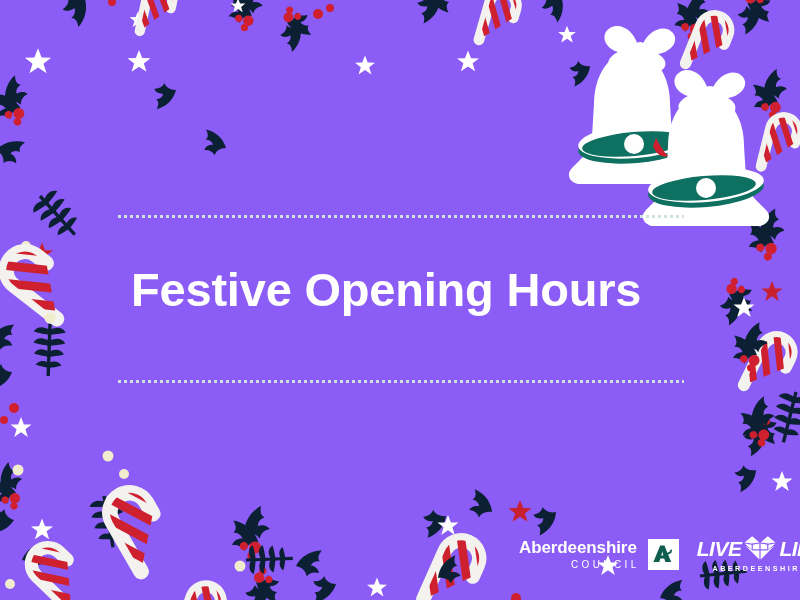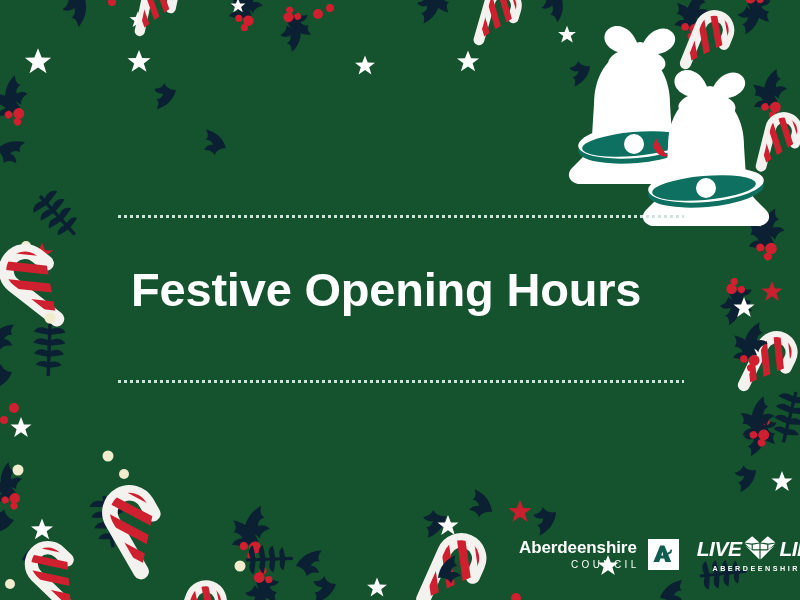--- a/index.html
+++ b/index.html
@@ -4,21 +4,21 @@
 <style>
   html, body {
     margin: 0;
     padding: 0;
     background: #0d6b5b;
   }
   #poster {
     position: relative;
     width: 800px;
     height: 600px;
-    background: #14532d;
+    background: #8b5cf6;
     overflow: hidden;
     font-family: "Liberation Sans", sans-serif;
   }
   #decor-layer, #bells-layer {
     position: absolute;
     inset: 0;
     width: 800px;
     height: 600px;
     pointer-events: none;
   }

